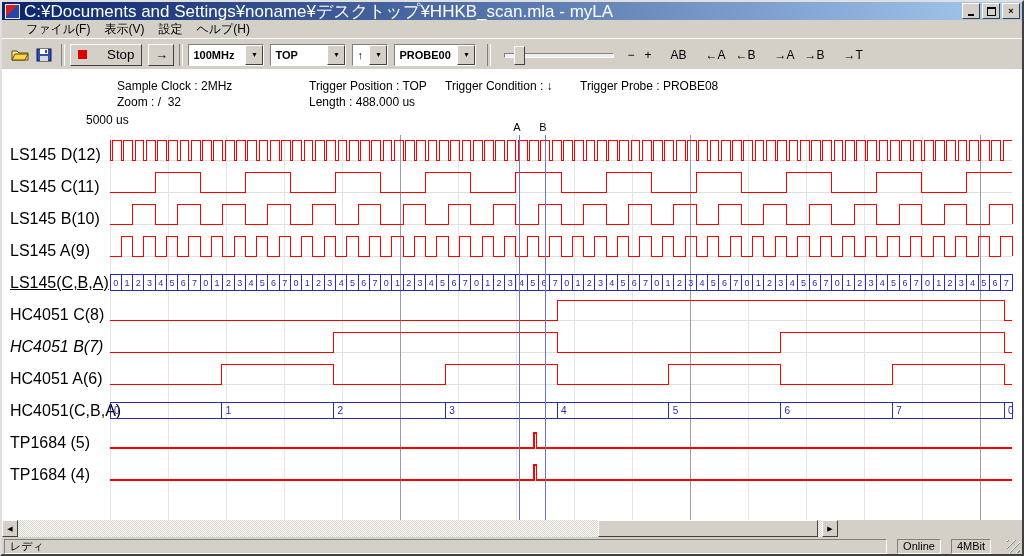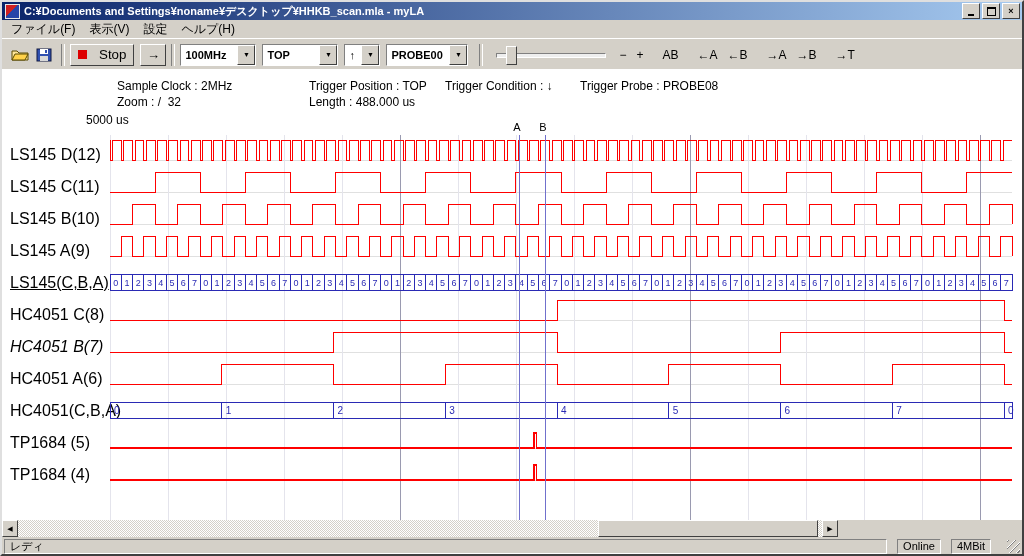--- a/index.html
+++ b/index.html
@@ -6,38 +6,38 @@
   .win{position:relative;width:1024px;height:556px;box-sizing:border-box;
        background:#d4d0c8;border:2px solid;border-color:#dfdfdf #404040 #404040 #dfdfdf;
        font-family:"Liberation Sans",sans-serif;overflow:hidden;}
   
   .titlebar{position:absolute;left:0;top:0;right:0;height:18px;
             background:linear-gradient(to right,#0a246a,#a6caf0);
             display:flex;align-items:center;padding:0 2px;color:#fff;}
   .appicon{width:13px;height:13px;margin:0 4px 0 1px;flex:none;
            background:linear-gradient(135deg,#d02020 0 45%,#2744a8 45% 100%);
            border:1px solid #e8e8e8;}
-  .title{flex:1;font-size:11px;font-weight:bold;white-space:nowrap;overflow:hidden;}
+  .title{flex:1;font-size:17px;font-weight:normal;white-space:nowrap;overflow:hidden;}
   .wbtns{display:flex;gap:2px;flex:none;}
   .wbtn{width:16px;height:14px;background:#d4d0c8;border:1px solid;
         border-color:#fff #404040 #404040 #fff;color:#000;
         display:flex;align-items:center;justify-content:center;font-size:9px;font-weight:bold;}
   .glyph-min{width:6px;height:2px;background:#000;margin-top:8px;}
   .glyph-max{width:7px;height:6px;border:1px solid #000;border-top-width:2px;margin-top:1px;}
   
   .menubar{position:absolute;top:18px;left:0;right:0;height:18px;display:flex;align-items:center;
-           font-size:12px;padding-left:2px;color:#000;}
+           font-size:12px;padding-left:17px;color:#000;}
   .menu-item{padding:1px 7px;white-space:nowrap;}
   
   .toolbar{position:absolute;top:36px;left:0;right:0;height:31px;background:#d4d0c8;
            border-top:1px solid #fff;border-bottom:1px solid #808080;
            display:flex;align-items:center;padding-left:6px;font-size:11px;color:#000;}
   .sep{width:2px;height:22px;border-left:1px solid #808080;border-right:1px solid #fff;margin:0 5px;flex:none;}
   .iconbtn{width:24px;height:22px;display:flex;align-items:center;justify-content:center;flex:none;}
-  .stopbtn{height:22px;display:flex;align-items:center;gap:12px;padding:0 7px;flex:none;
+  .stopbtn{height:22px;display:flex;align-items:center;gap:20px;padding:0 7px;flex:none;
            background:#d4d0c8;border:1px solid;border-color:#fff #404040 #404040 #fff;}
   .stopsq{width:9px;height:9px;background:#dd0000;flex:none;}
   .runbtn{width:26px;height:22px;display:flex;align-items:center;justify-content:center;flex:none;
           background:#d4d0c8;border:1px solid;border-color:#fff #404040 #404040 #fff;
           font-size:13px;font-weight:bold;}
   .combo{height:20px;background:#fff;border:1px solid;border-color:#808080 #fff #fff #808080;
          display:flex;align-items:center;margin-right:6px;flex:none;font-weight:bold;}
   .combo-text{flex:1;padding:0 4px;white-space:nowrap;overflow:hidden;}
   .combo-arrow{width:16px;height:18px;background:#d4d0c8;border:1px solid;flex:none;
                border-color:#fff #404040 #404040 #fff;display:flex;align-items:center;

